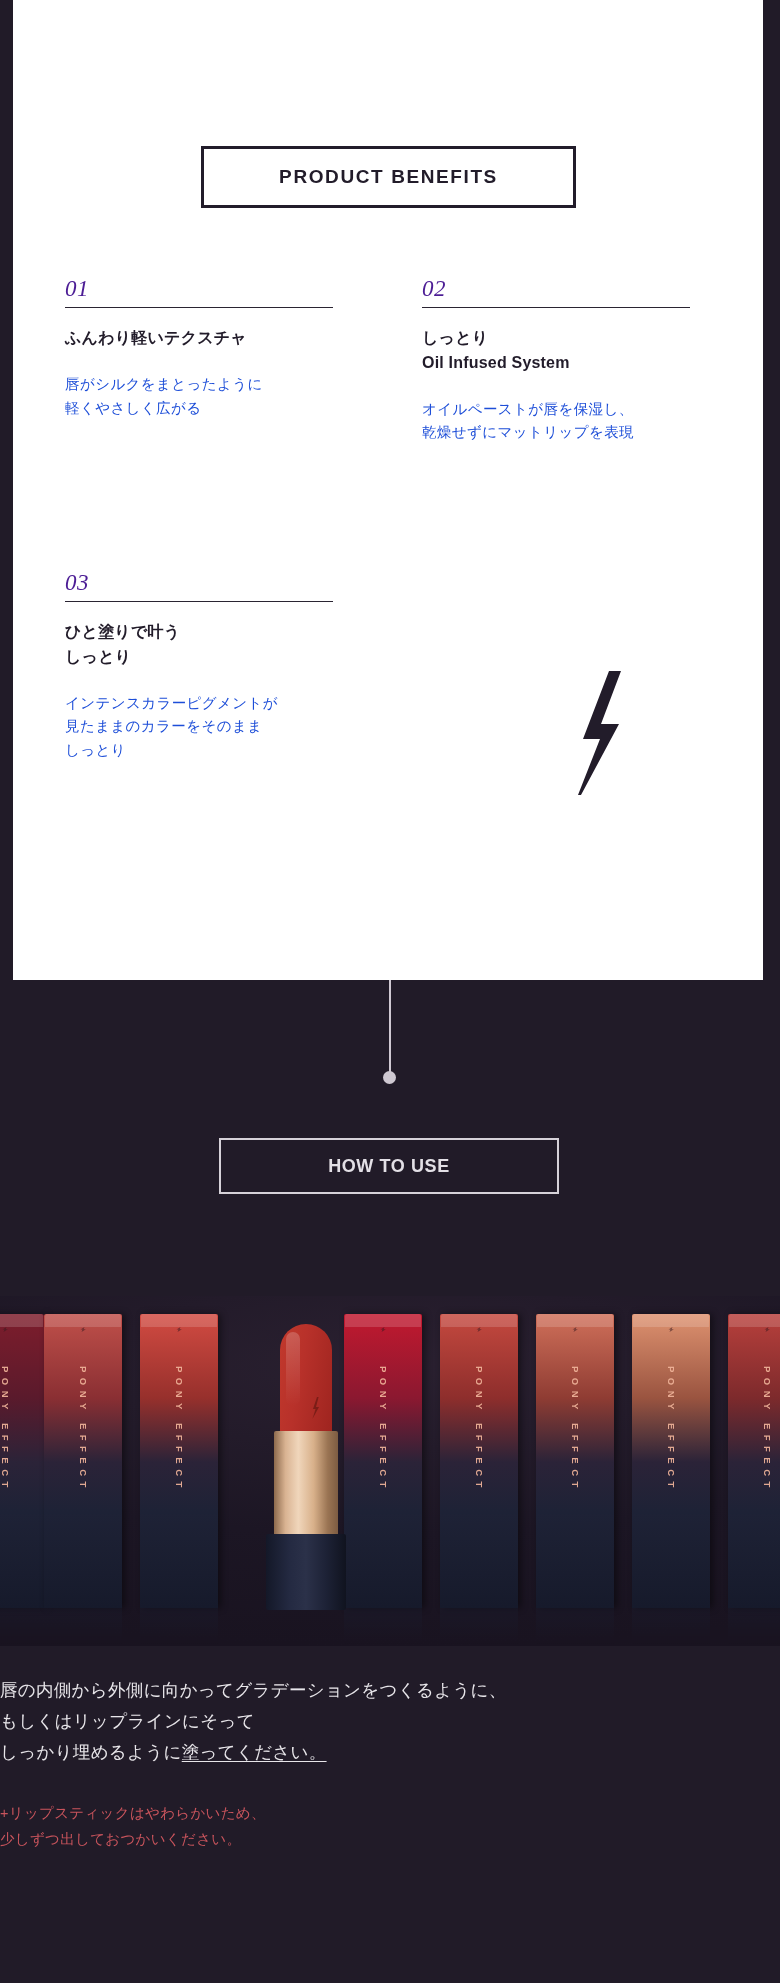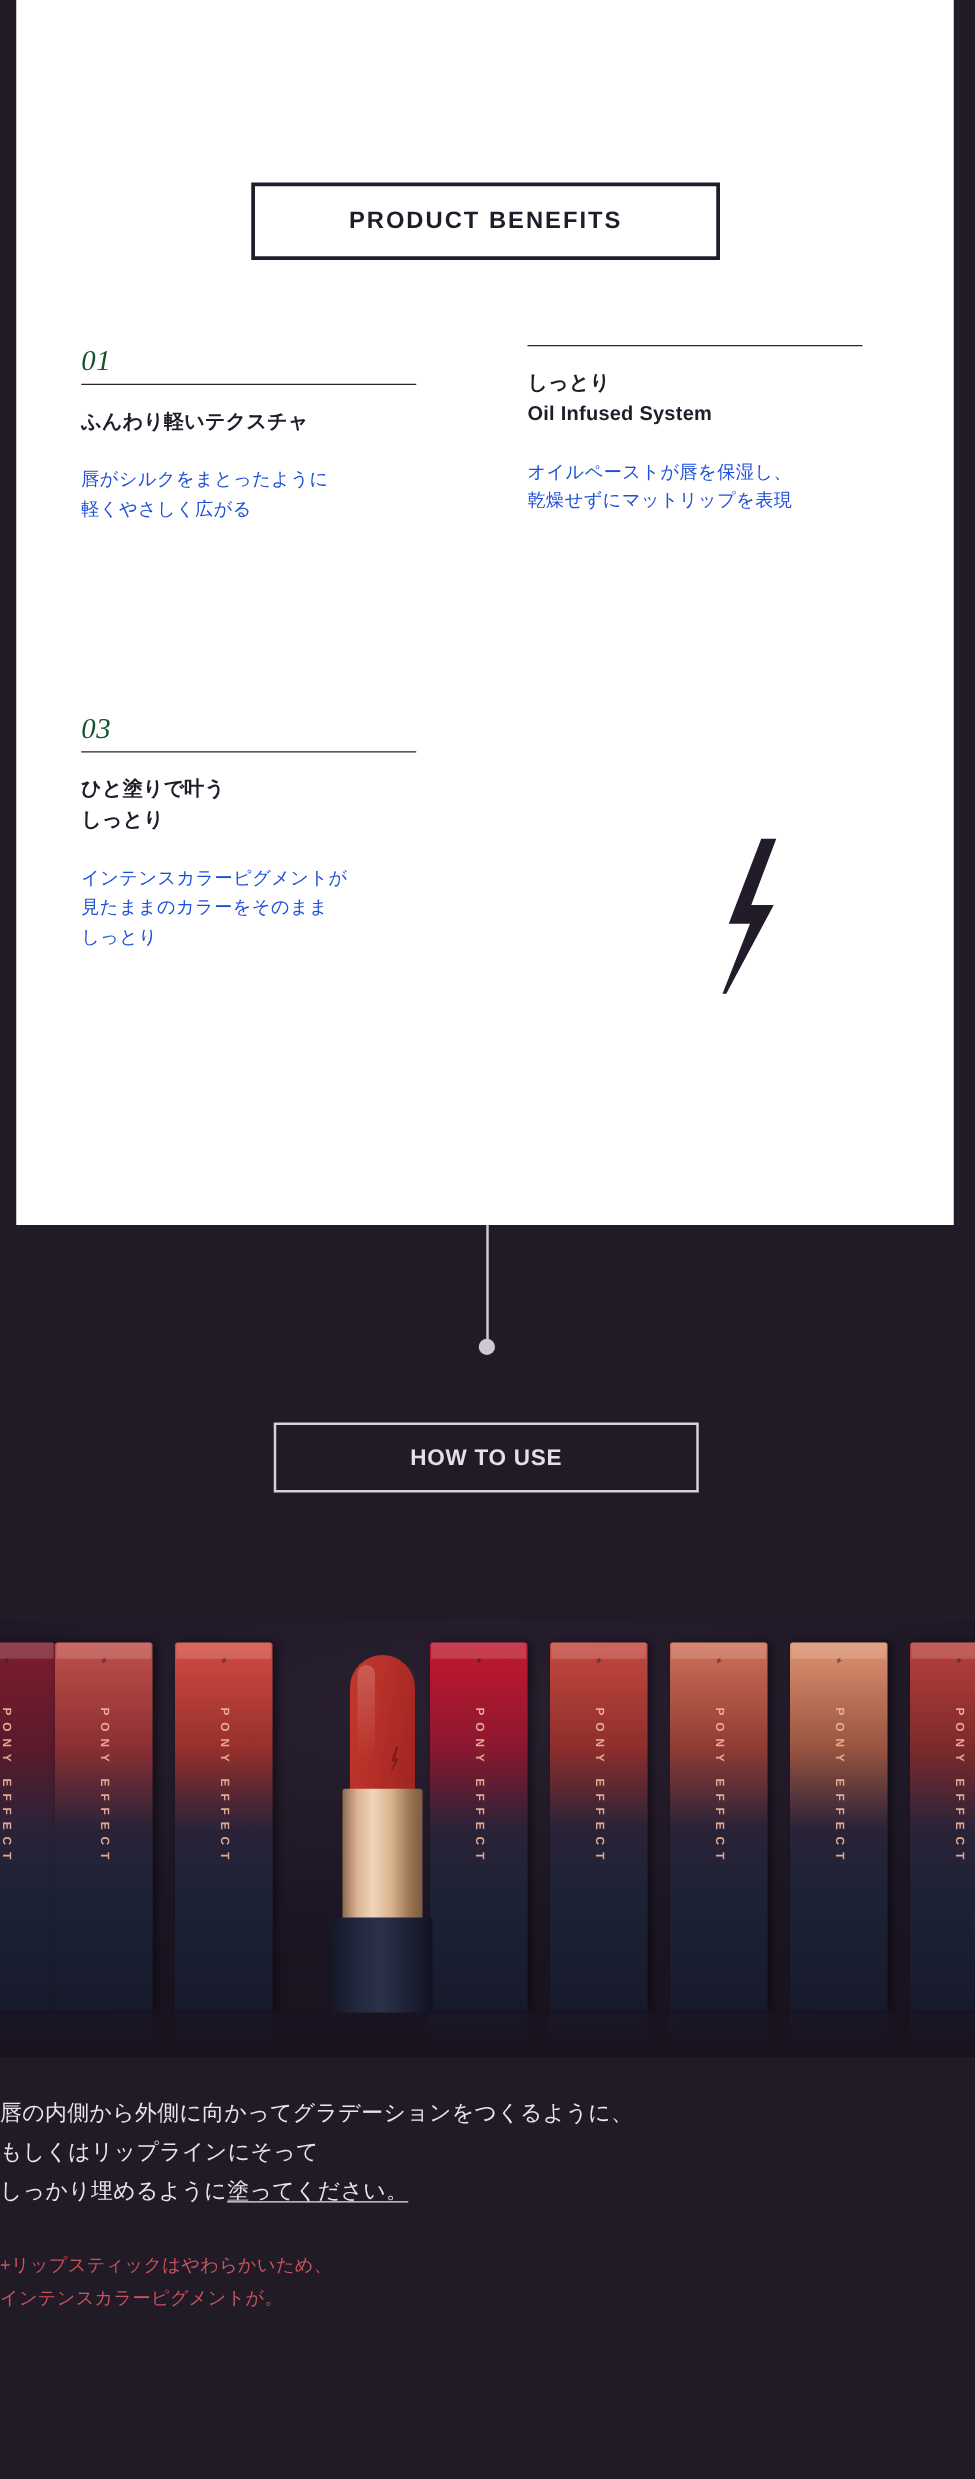--- a/index.html
+++ b/index.html
@@ -53,21 +53,21 @@
   }
   .benefit.col1 { left:0; }
   .benefit.col2 { left:357px; }
   .benefit.row1 { top:0; }
   .benefit.row2 { top:294px; }
 
   .benefit-num {
     font-family:"Liberation Serif", serif;
     font-style:italic;
     font-size:23px;
-    color:#14532d;
+    color:#4c1d95;
     letter-spacing:0.5px;
     line-height:1.1;
     padding-bottom:6px;
   }
   .benefit-rule {
     width:100%;
     height:1px;
     background:#2a2432;
   }
   .benefit-title {
@@ -261,20 +261,21 @@
 
       <article class="benefit col1 row1">
         <div class="benefit-num">01</div>
         <div class="benefit-rule"></div>
         <h3 class="benefit-title">ふんわり軽いテクスチャ</h3>
         <p class="benefit-desc">唇がシルクをまとったように
 軽くやさしく広がる</p>
       </article>
 
       <article class="benefit col2 row1">
+        <div class="benefit-num">02</div>
         <div class="benefit-rule"></div>
         <h3 class="benefit-title">しっとり
 Oil Infused System</h3>
         <p class="benefit-desc">オイルペーストが唇を保湿し、
 乾燥せずにマットリップを表現</p>
       </article>
 
       <article class="benefit col1 row2">
         <div class="benefit-num">03</div>
         <div class="benefit-rule"></div>
@@ -394,16 +395,16 @@
       <div class="os-barrel"></div>
       <div class="os-cap"></div>
     </div>
   </div>
 
   <div class="bottom-copy">
     <p class="instruction">唇の内側から外側に向かってグラデーションをつくるように、</p>
     <p class="instruction">もしくはリップラインにそって</p>
     <p class="instruction"><span>しっかり埋めるように</span><u>塗ってください。</u></p>
     <p class="note">+リップスティックはやわらかいため、
-インテンスカラーピグメントが。</p>
+少しずつ出しておつかいください。</p>
   </div>
 
 </div>
 
 </body></html>

